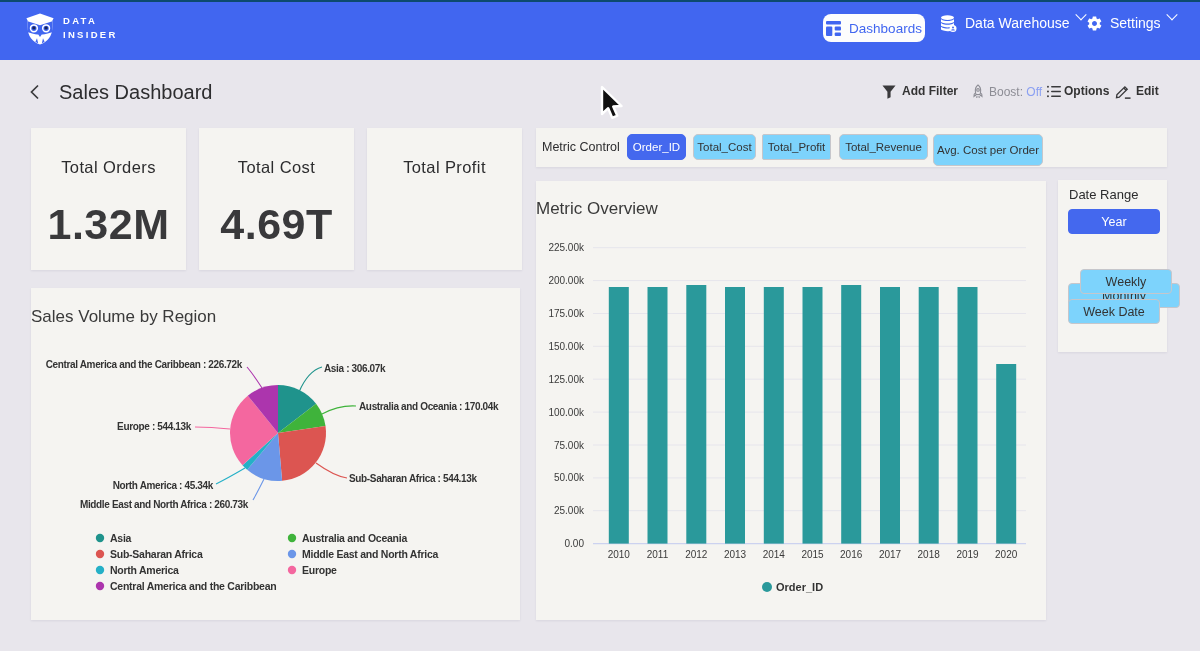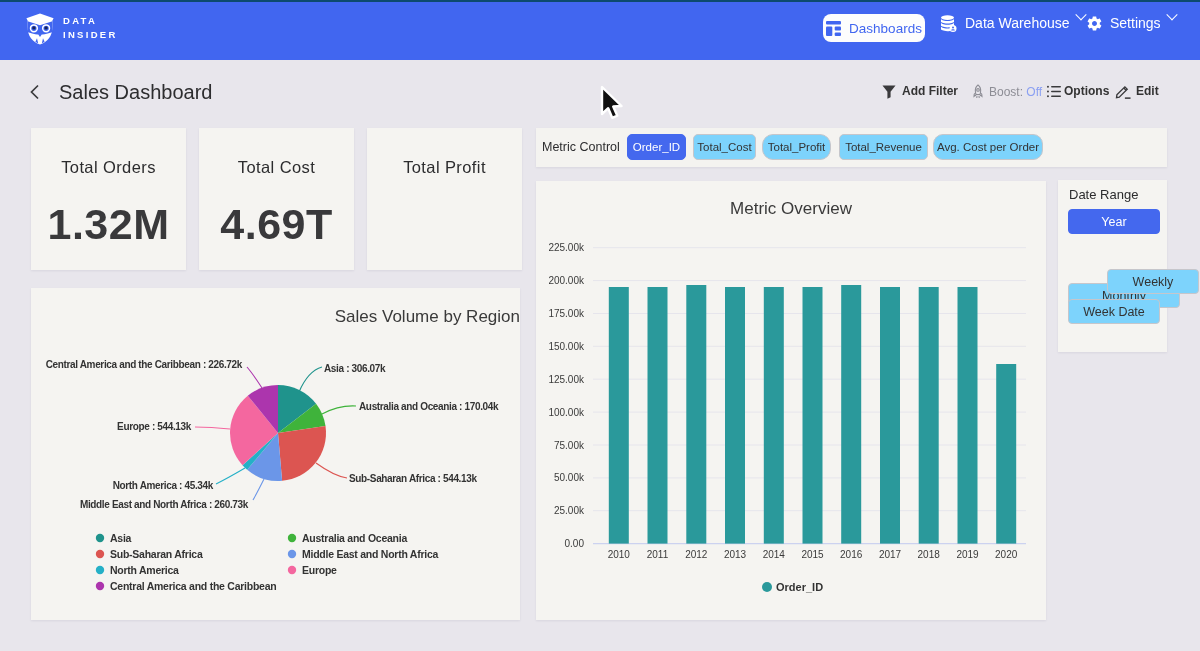--- a/index.html
+++ b/index.html
@@ -119,21 +119,21 @@
 </div>
 <div class="card kpi" style="left:199px;">
   <div class="t">Total Cost</div>
     <div class="v">4.69T</div>
 </div>
 <div class="card kpi" style="left:367px;">
   <div class="t">Total Profit</div>
 </div>
 
 <div class="card" style="left:31px; top:288px; width:489px; height:332px;">
-<div class="abs" style="width:100%; top:19px; text-align:right; font-size:17px; color:#3a3a3a;">Sales Volume by Region</div>
+<div class="abs" style="width:100%; top:19px; text-align:left; font-size:17px; color:#3a3a3a;">Sales Volume by Region</div>
 <svg class="abs" style="left:0; top:0;" width="489" height="332" viewBox="0 0 489 332">
   <g fill="none" stroke-width="1.1">
     <path d="M268,104 Q277,83 291,79" stroke="#1f938c"></path>
     <path d="M291,126 Q308,117 325,118" stroke="#3fb33b"></path>
     <path d="M285,175 Q303,188 316,190" stroke="#dc5551"></path>
     <path d="M233,191 Q226,205 222,212" stroke="#6b96e8"></path>
     <path d="M214,180 Q197,190 185,196" stroke="#25b0c7"></path>
     <path d="M199,141 Q180,139 164,139" stroke="#f4679f"></path>
     <path d="M231,100 Q222,86 216,79" stroke="#ac35ad"></path>
   </g>
@@ -169,26 +169,26 @@
     <circle cx="261" cy="282" r="4.2" fill="#f4679f"></circle>
         <text x="271" y="286">Europe</text>
   </g>
 </svg>
 </div>
 
 <div class="card" style="left:536px; top:128px; width:631px; height:39px; background:#f4f3f0;"></div>
 <div class="abs" style="left:542px; top:140px; font-size:12.5px; color:#2c2c2e;">Metric Control</div>
 <div class="btn sel" style="left:627px; top:134px; width:59px; height:26px; border-radius:5px;">Order_ID</div>
 <div class="btn" style="left:693px; top:134px; width:63px; height:26px; border-radius:5px;">Total_Cost</div>
-<div class="btn" style="left:762px; top:134px; width:69px; height:26px; border-radius:11px;">Total_Profit</div>
+<div class="btn" style="left:762px; top:134px; width:69px; height:26px; border-radius:2px;">Total_Profit</div>
 <div class="btn" style="left:839px; top:134px; width:89px; height:26px; border-radius:5px;">Total_Revenue</div>
-<div class="btn" style="left:933px; top:134px; width:110px; height:26px; border-radius:10px;">Avg. Cost per Order</div>
+<div class="btn" style="left:933px; top:134px; width:110px; height:32px; border-radius:5px;">Avg. Cost per Order</div>
 
 <div class="card" style="left:536px; top:181px; width:510px; height:439px;" id="barcard">
-<div class="abs" style="width:100%; top:18px; text-align:center; font-size:17px; color:#3a3a3a;">Metric Overview</div>
+<div class="abs" style="width:100%; top:18px; text-align:left; font-size:17px; color:#3a3a3a;">Metric Overview</div>
 <svg class="abs" style="left:0; top:0;" width="510" height="439" viewBox="0 0 510 439">
   <g stroke="#e6e5ec" stroke-width="1">
     <line x1="57" y1="66.7" x2="490" y2="66.7"></line>
     <line x1="57" y1="99.6" x2="490" y2="99.6"></line>
     <line x1="57" y1="132.5" x2="490" y2="132.5"></line>
     <line x1="57" y1="165.3" x2="490" y2="165.3"></line>
     <line x1="57" y1="198.2" x2="490" y2="198.2"></line>
     <line x1="57" y1="231.1" x2="490" y2="231.1"></line>
     <line x1="57" y1="264.0" x2="490" y2="264.0"></line>
     <line x1="57" y1="296.9" x2="490" y2="296.9"></line>
@@ -235,18 +235,18 @@
   </g>
   <circle cx="231" cy="406" r="5" fill="#2a999b"></circle>
   <text x="240" y="410" font-family="Liberation Sans, sans-serif" font-size="11" font-weight="bold" fill="#333">Order_ID</text>
 </svg>
 </div>
 
 <div class="card" style="left:1058px; top:180px; width:109px; height:172px;"></div>
 <div class="abs" style="left:1069px; top:187px; font-size:13px; color:#2c2c2e;">Date Range</div>
 <div class="btn sel" style="left:1068px; top:209px; width:92px; font-size:12.5px;">Year</div>
 <div class="btn" style="left:1068px; top:239px; width:112px; font-size:12.5px;margin-top:44px;">Monthly</div>
-<div class="btn" style="left:1107px; top:269px; width:92px; font-size:12.5px;">Weekly</div>
+<div class="btn" style="left:1080px; top:269px; width:92px; font-size:12.5px;">Weekly</div>
 <div class="btn" style="left:1068px; top:299px; width:92px; font-size:12.5px;">Week Date</div>
 
 <svg class="abs" style="left:598px; top:84px;" width="28" height="40" viewBox="0 0 28 40">
   <path d="M4 3 L4 30 L10.2 24.2 L14.2 33.8 L19.3 31.7 L15.2 22.5 L23.5 22 Z" fill="#111" stroke="#fff" stroke-width="2.4" stroke-linejoin="round"></path>
 </svg>
 
 </body></html>

